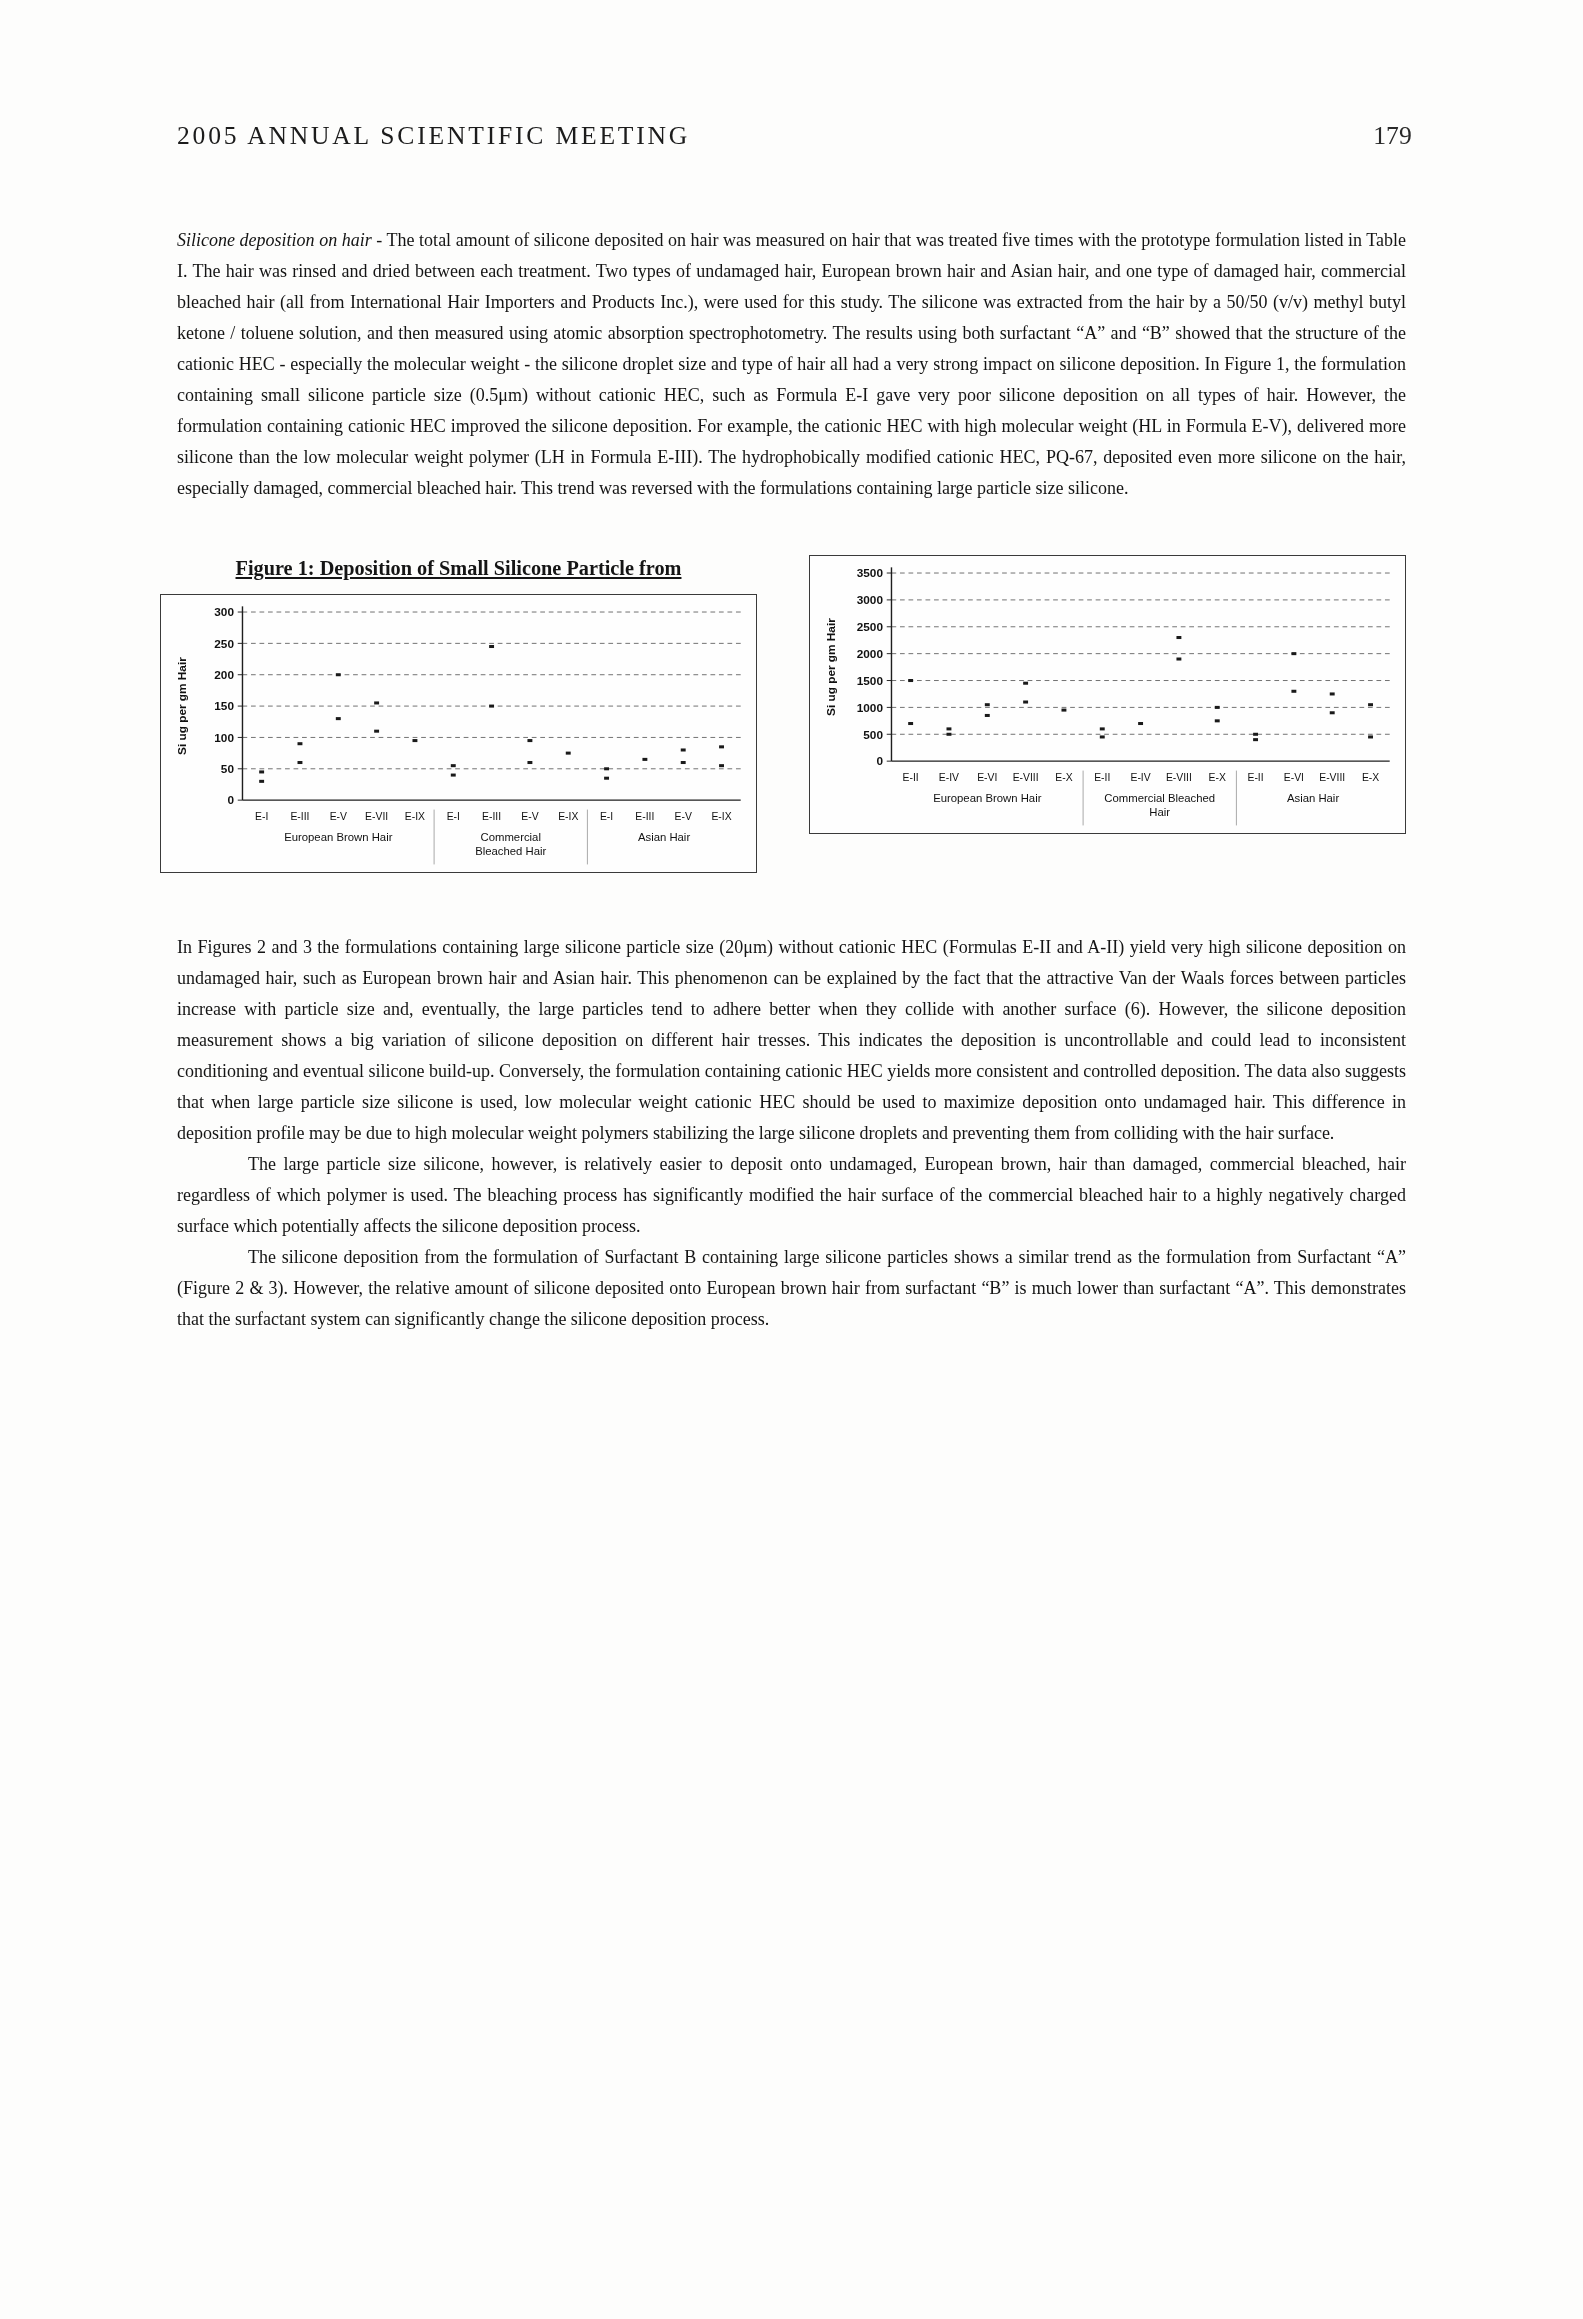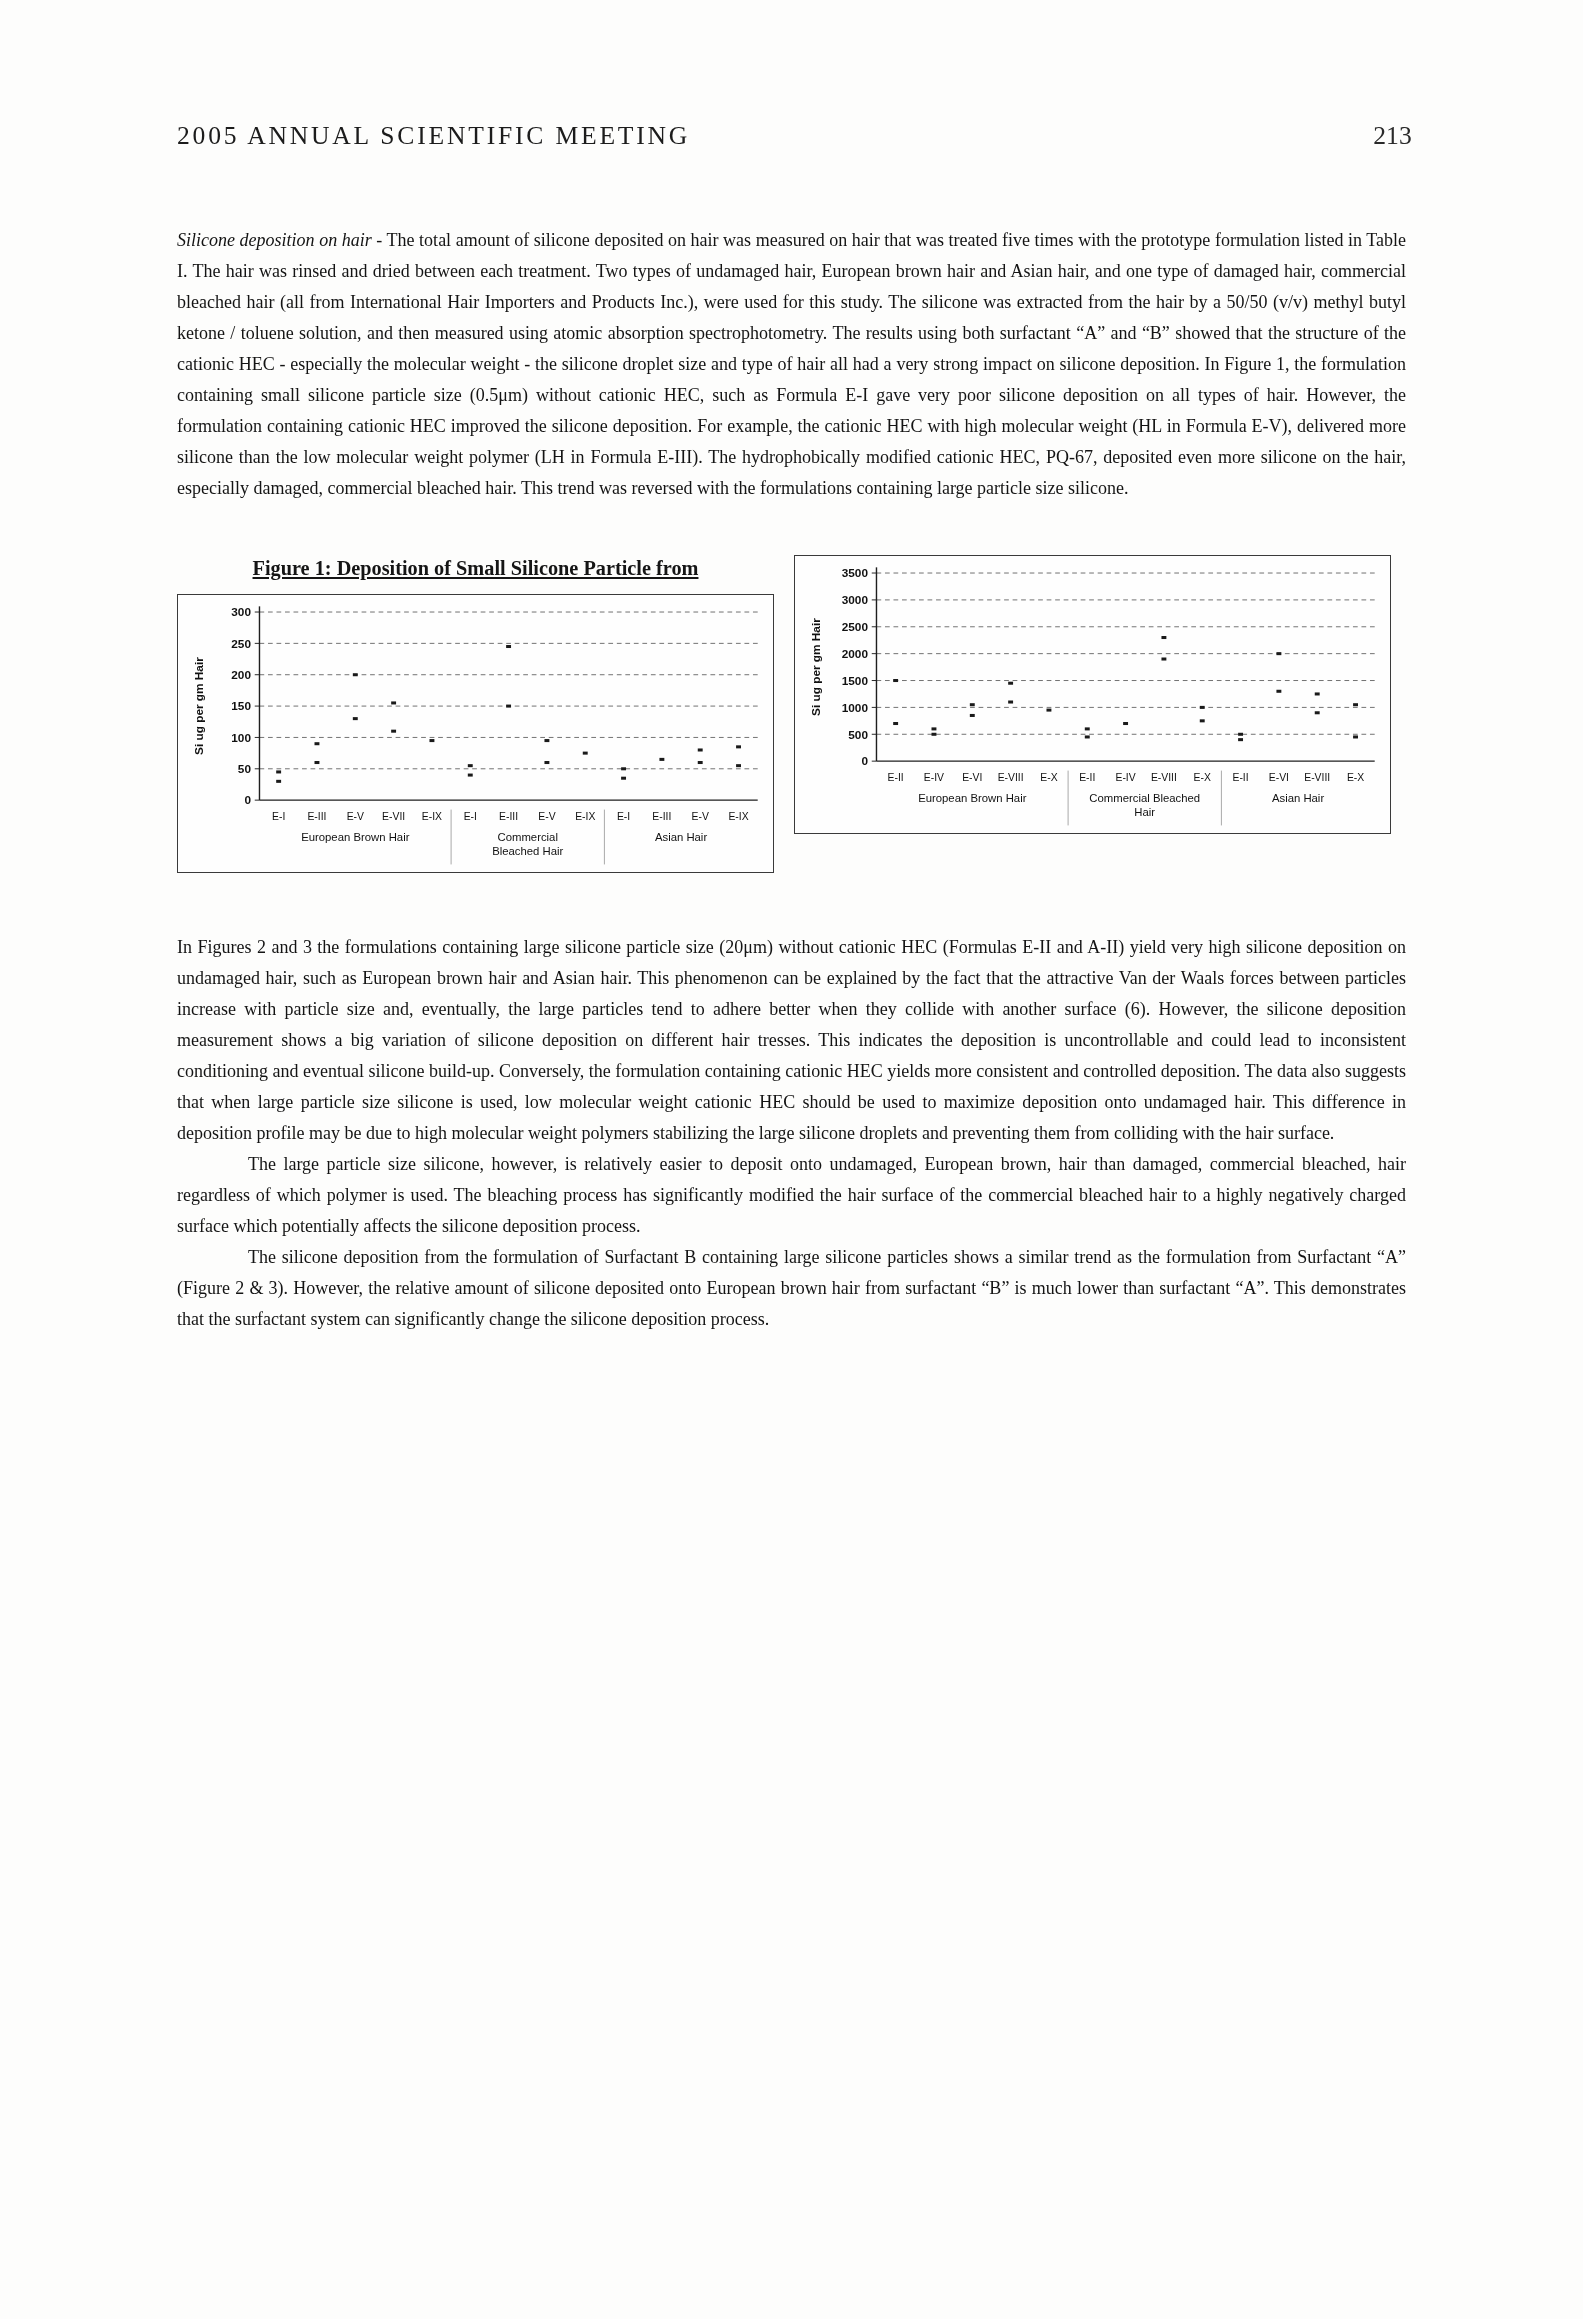--- a/index.html
+++ b/index.html
@@ -43,22 +43,22 @@
     margin:0;
     font-size:18px;
     line-height:31px;
     text-align:justify;
     color:#141414;
   }
   .body-text .lead{font-style:italic;}
   .indent{text-indent:71px;}
   .figures-row{
     display:flex;
-    justify-content:flex-start;
-    gap:20px;
+    justify-content:flex-end;
+    gap:52px;
     margin-top:51px;
     margin-bottom:59px;
   }
   .fig{
     margin:0;
     width:597px;
   }
   .fig-caption{
     text-align:center;
     font-weight:bold;
@@ -77,21 +77,21 @@
   .chart-box svg{display:block;}
 </style>
 </head>
 <body>
 
 <div class="page">
   <div class="content">
 
     <header class="page-header">
       <div class="header-title">2005 ANNUAL SCIENTIFIC MEETING</div>
-      <div class="page-number">213</div>
+      <div class="page-number">179</div>
     </header>
 
     <p class="body-text"><em class="lead">Silicone deposition on hair</em><span> - The total amount of silicone deposited on hair was measured on hair that was treated five times with the prototype formulation listed in Table I. The hair was rinsed and dried between each treatment. Two types of undamaged hair, European brown hair and Asian hair, and one type of damaged hair, commercial bleached hair (all from International Hair Importers and Products Inc.), were used for this study. The silicone was extracted from the hair by a 50/50 (v/v) methyl butyl ketone / toluene solution, and then measured using atomic absorption spectrophotometry. The results using both surfactant “A” and “B” showed that the structure of the cationic HEC - especially the molecular weight - the silicone droplet size and type of hair all had a very strong impact on silicone deposition. In Figure 1, the formulation containing small silicone particle size (0.5μm) without cationic HEC, such as Formula E-I gave very poor silicone deposition on all types of hair. However, the formulation containing cationic HEC improved the silicone deposition. For example, the cationic HEC with high molecular weight (HL in Formula E-V), delivered more silicone than the low molecular weight polymer (LH in Formula E-III). The hydrophobically modified cationic HEC, PQ-67, deposited even more silicone on the hair, especially damaged, commercial bleached hair. This trend was reversed with the formulations containing large particle size silicone.</span></p>
 
     <div class="figures-row">
 
       <figure class="fig">
         <figcaption class="fig-caption">
           <span class="cap-line">Figure 1: Deposition of Small Silicone Particle from</span>
         </figcaption>

